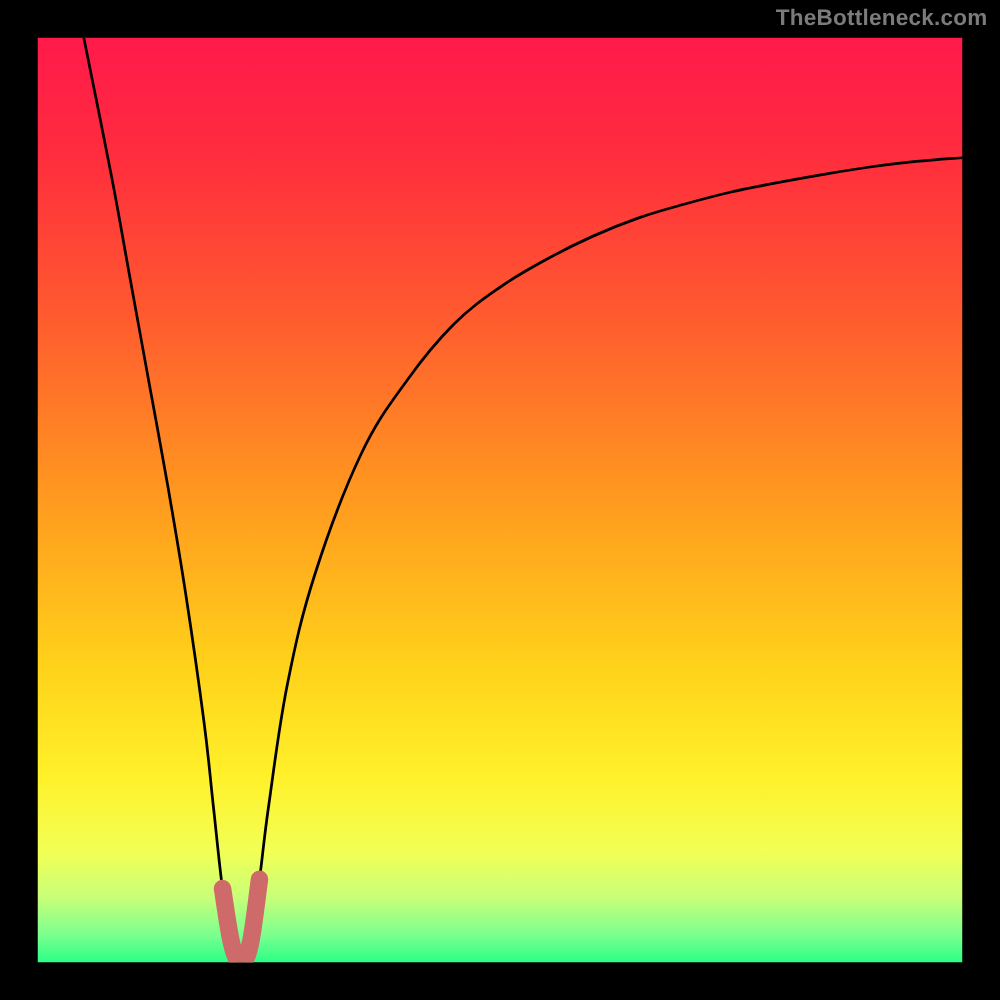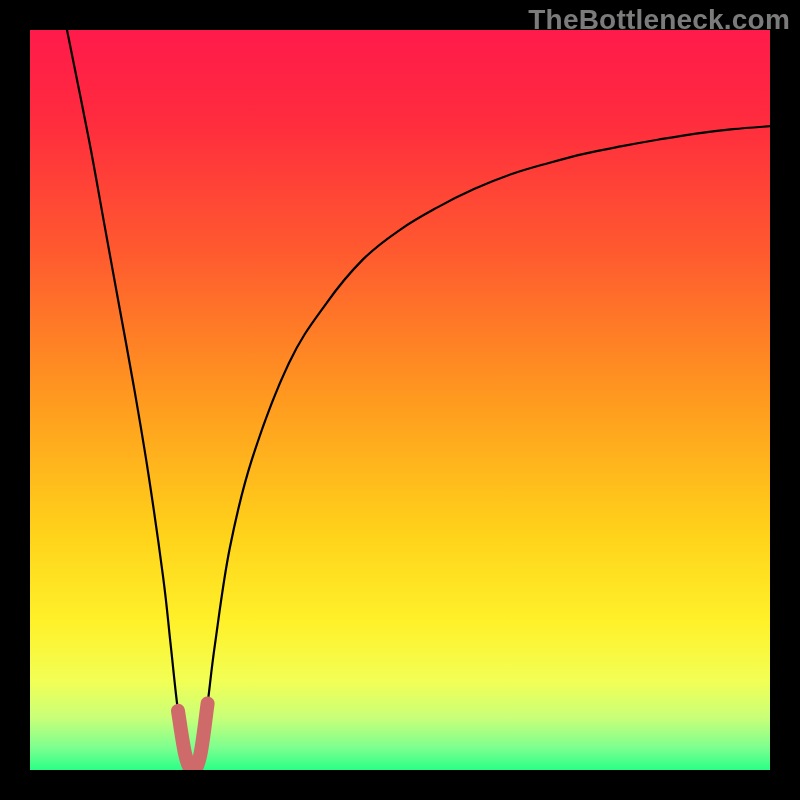--- a/index.html
+++ b/index.html
@@ -38,21 +38,21 @@
     left: 0;
     top: 0;
     width: 100%;
     height: 100%;
   }
   .watermark {
     position: absolute;
     top: 4px;
     right: 10px;
     color: #7b7b7b;
-    font-size: 28px;
+    font-size: 18px;
     font-weight: 600;
     letter-spacing: 0.2px;
   }
 </style>
 </head>
 <body>
 
 <div class="frame">
 
   <div class="plot-area">

